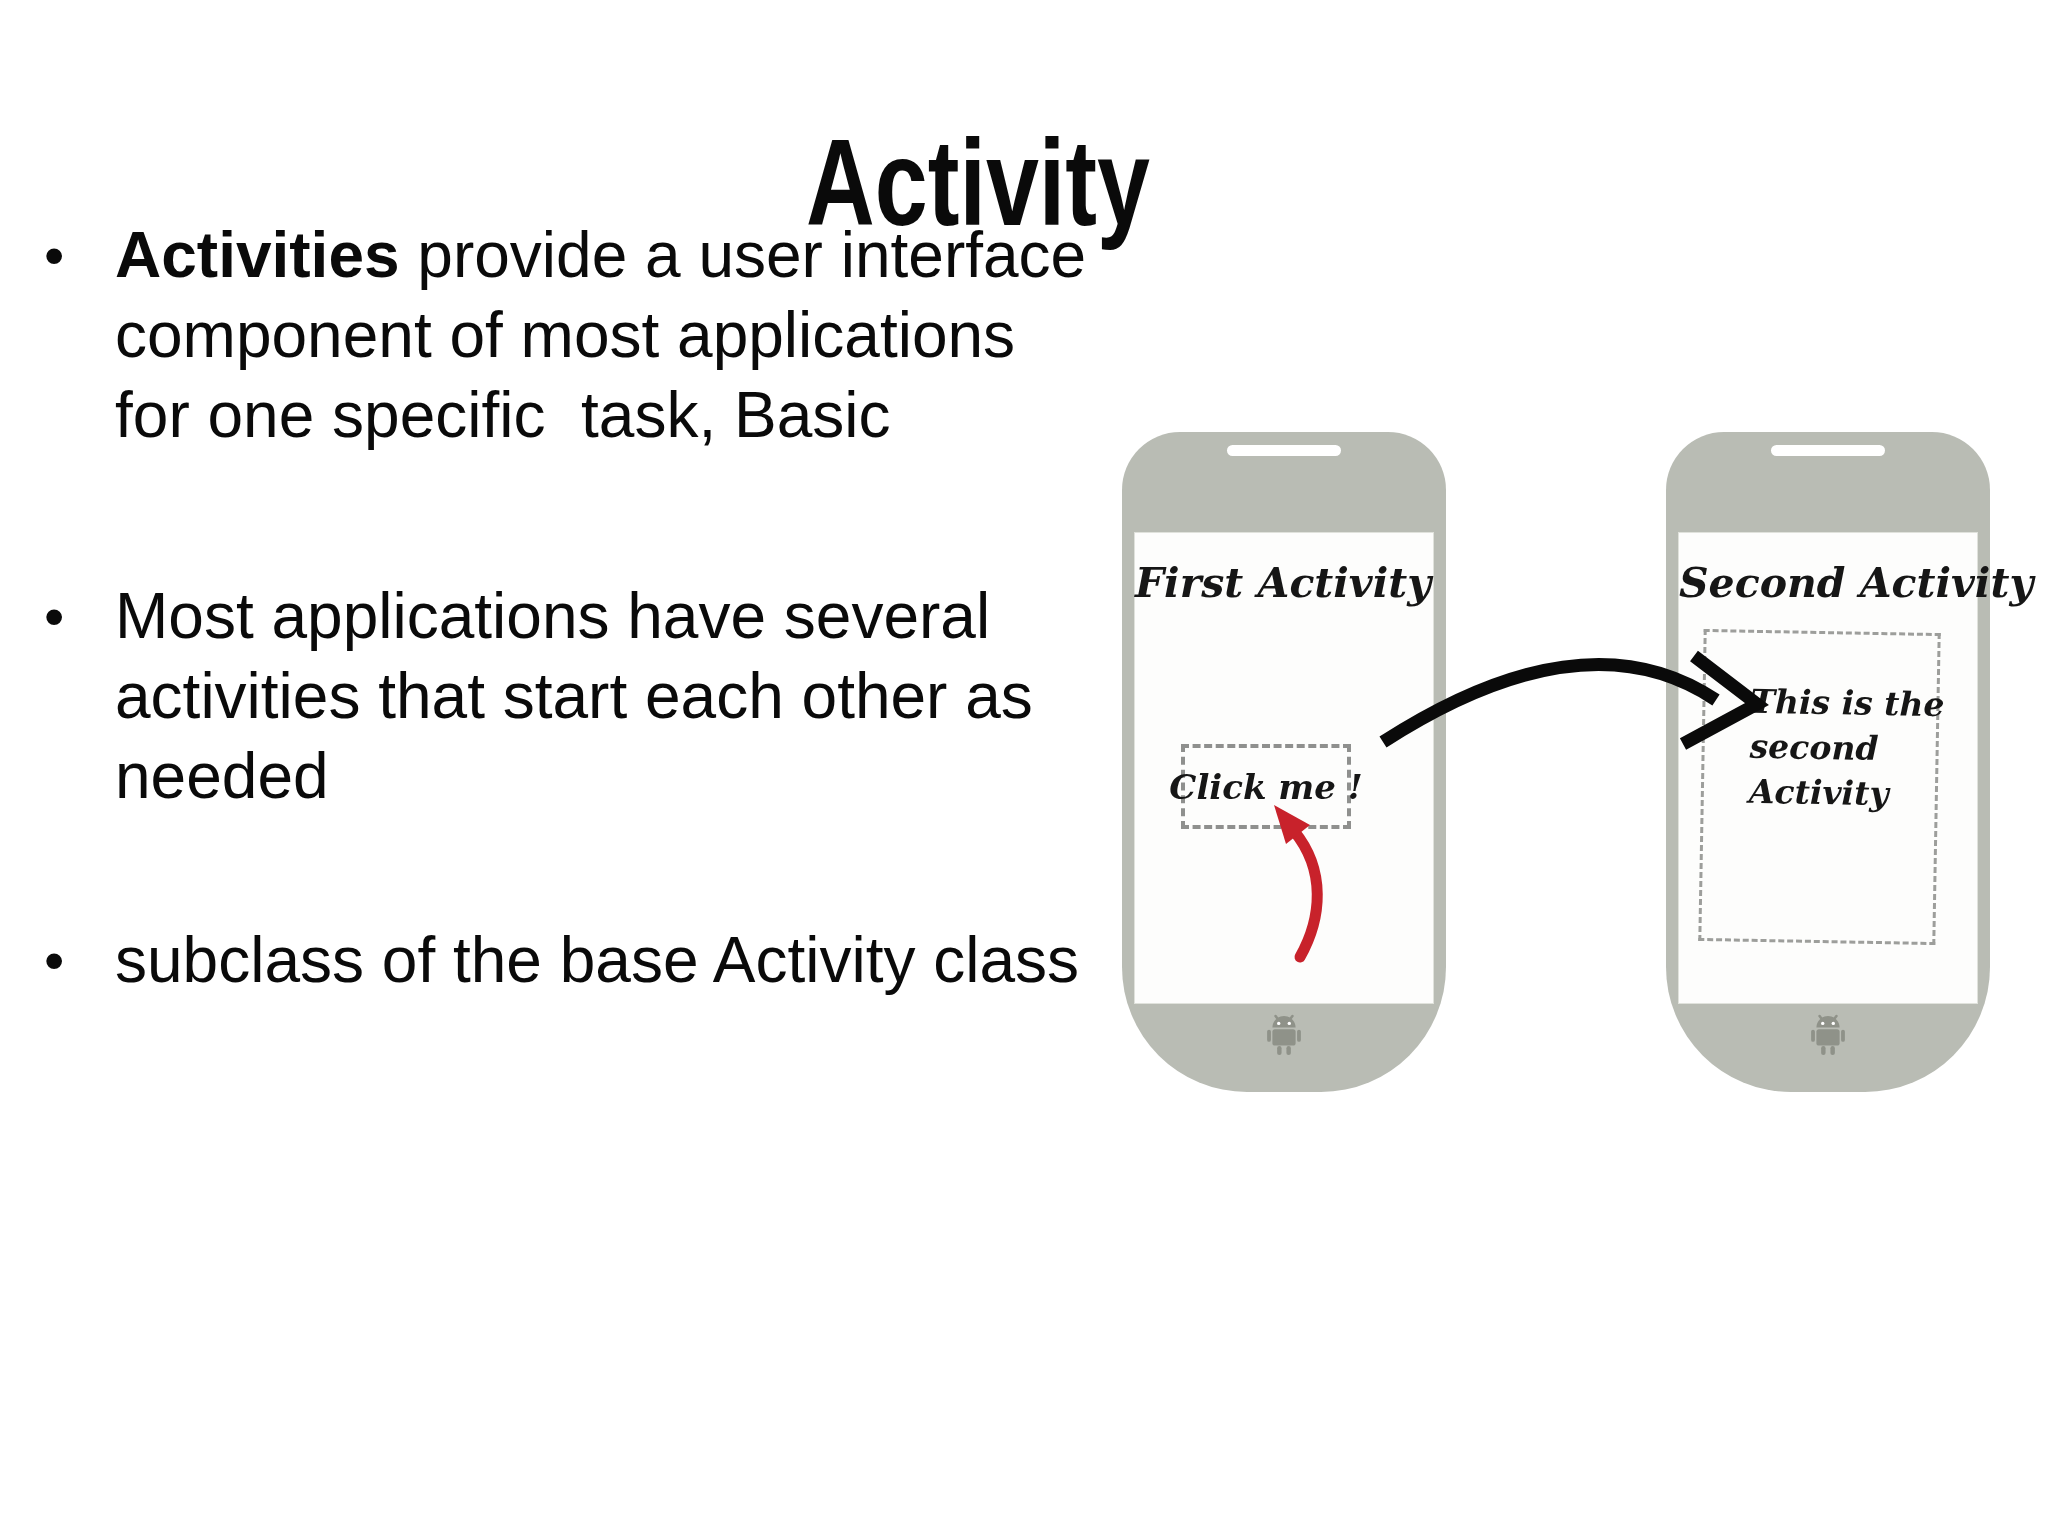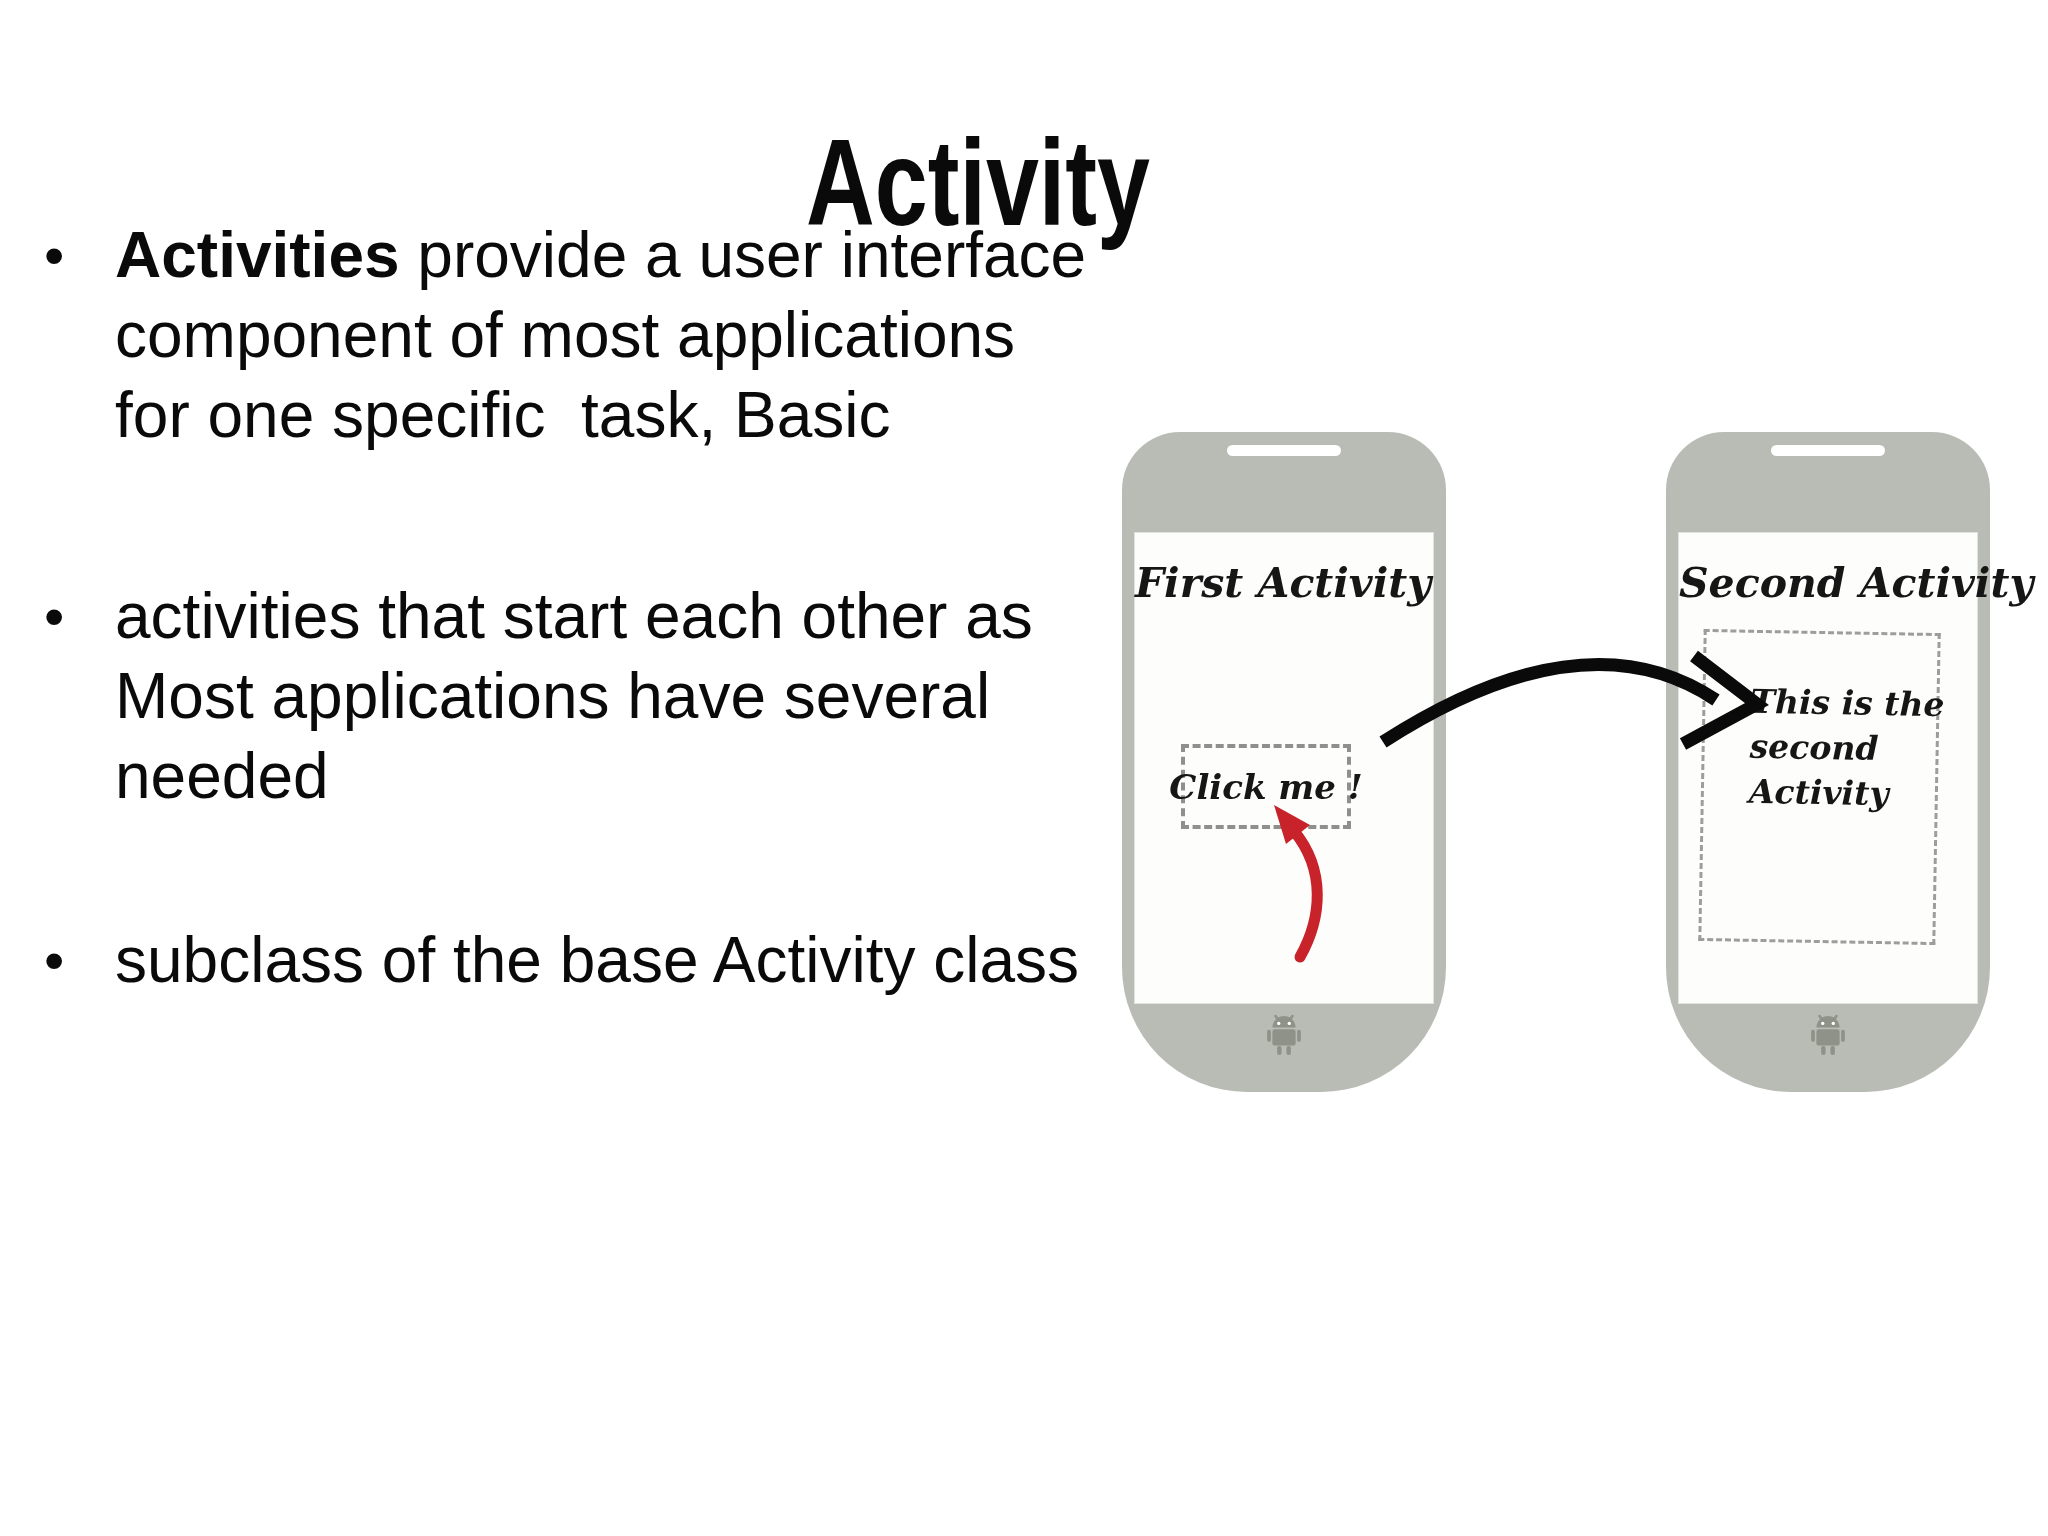--- a/index.html
+++ b/index.html
@@ -103,22 +103,22 @@
       <span class="dot">•</span>
       <div class="lines">
         <div class="line"><b>Activities</b><span> provide a user interface</span></div>
         <div class="line">component of most applications</div>
         <div class="line">for one specific  task, Basic</div>
       </div>
     </div>
     <div class="bullet b2">
       <span class="dot">•</span>
       <div class="lines">
+        <div class="line">Most applications have several</div>
         <div class="line">activities that start each other as</div>
-        <div class="line">Most applications have several</div>
         <div class="line">needed</div>
       </div>
     </div>
     <div class="bullet b3">
       <span class="dot">•</span>
       <div class="lines">
         <div class="line">subclass of the base Activity class</div>
       </div>
     </div>
   </div>

